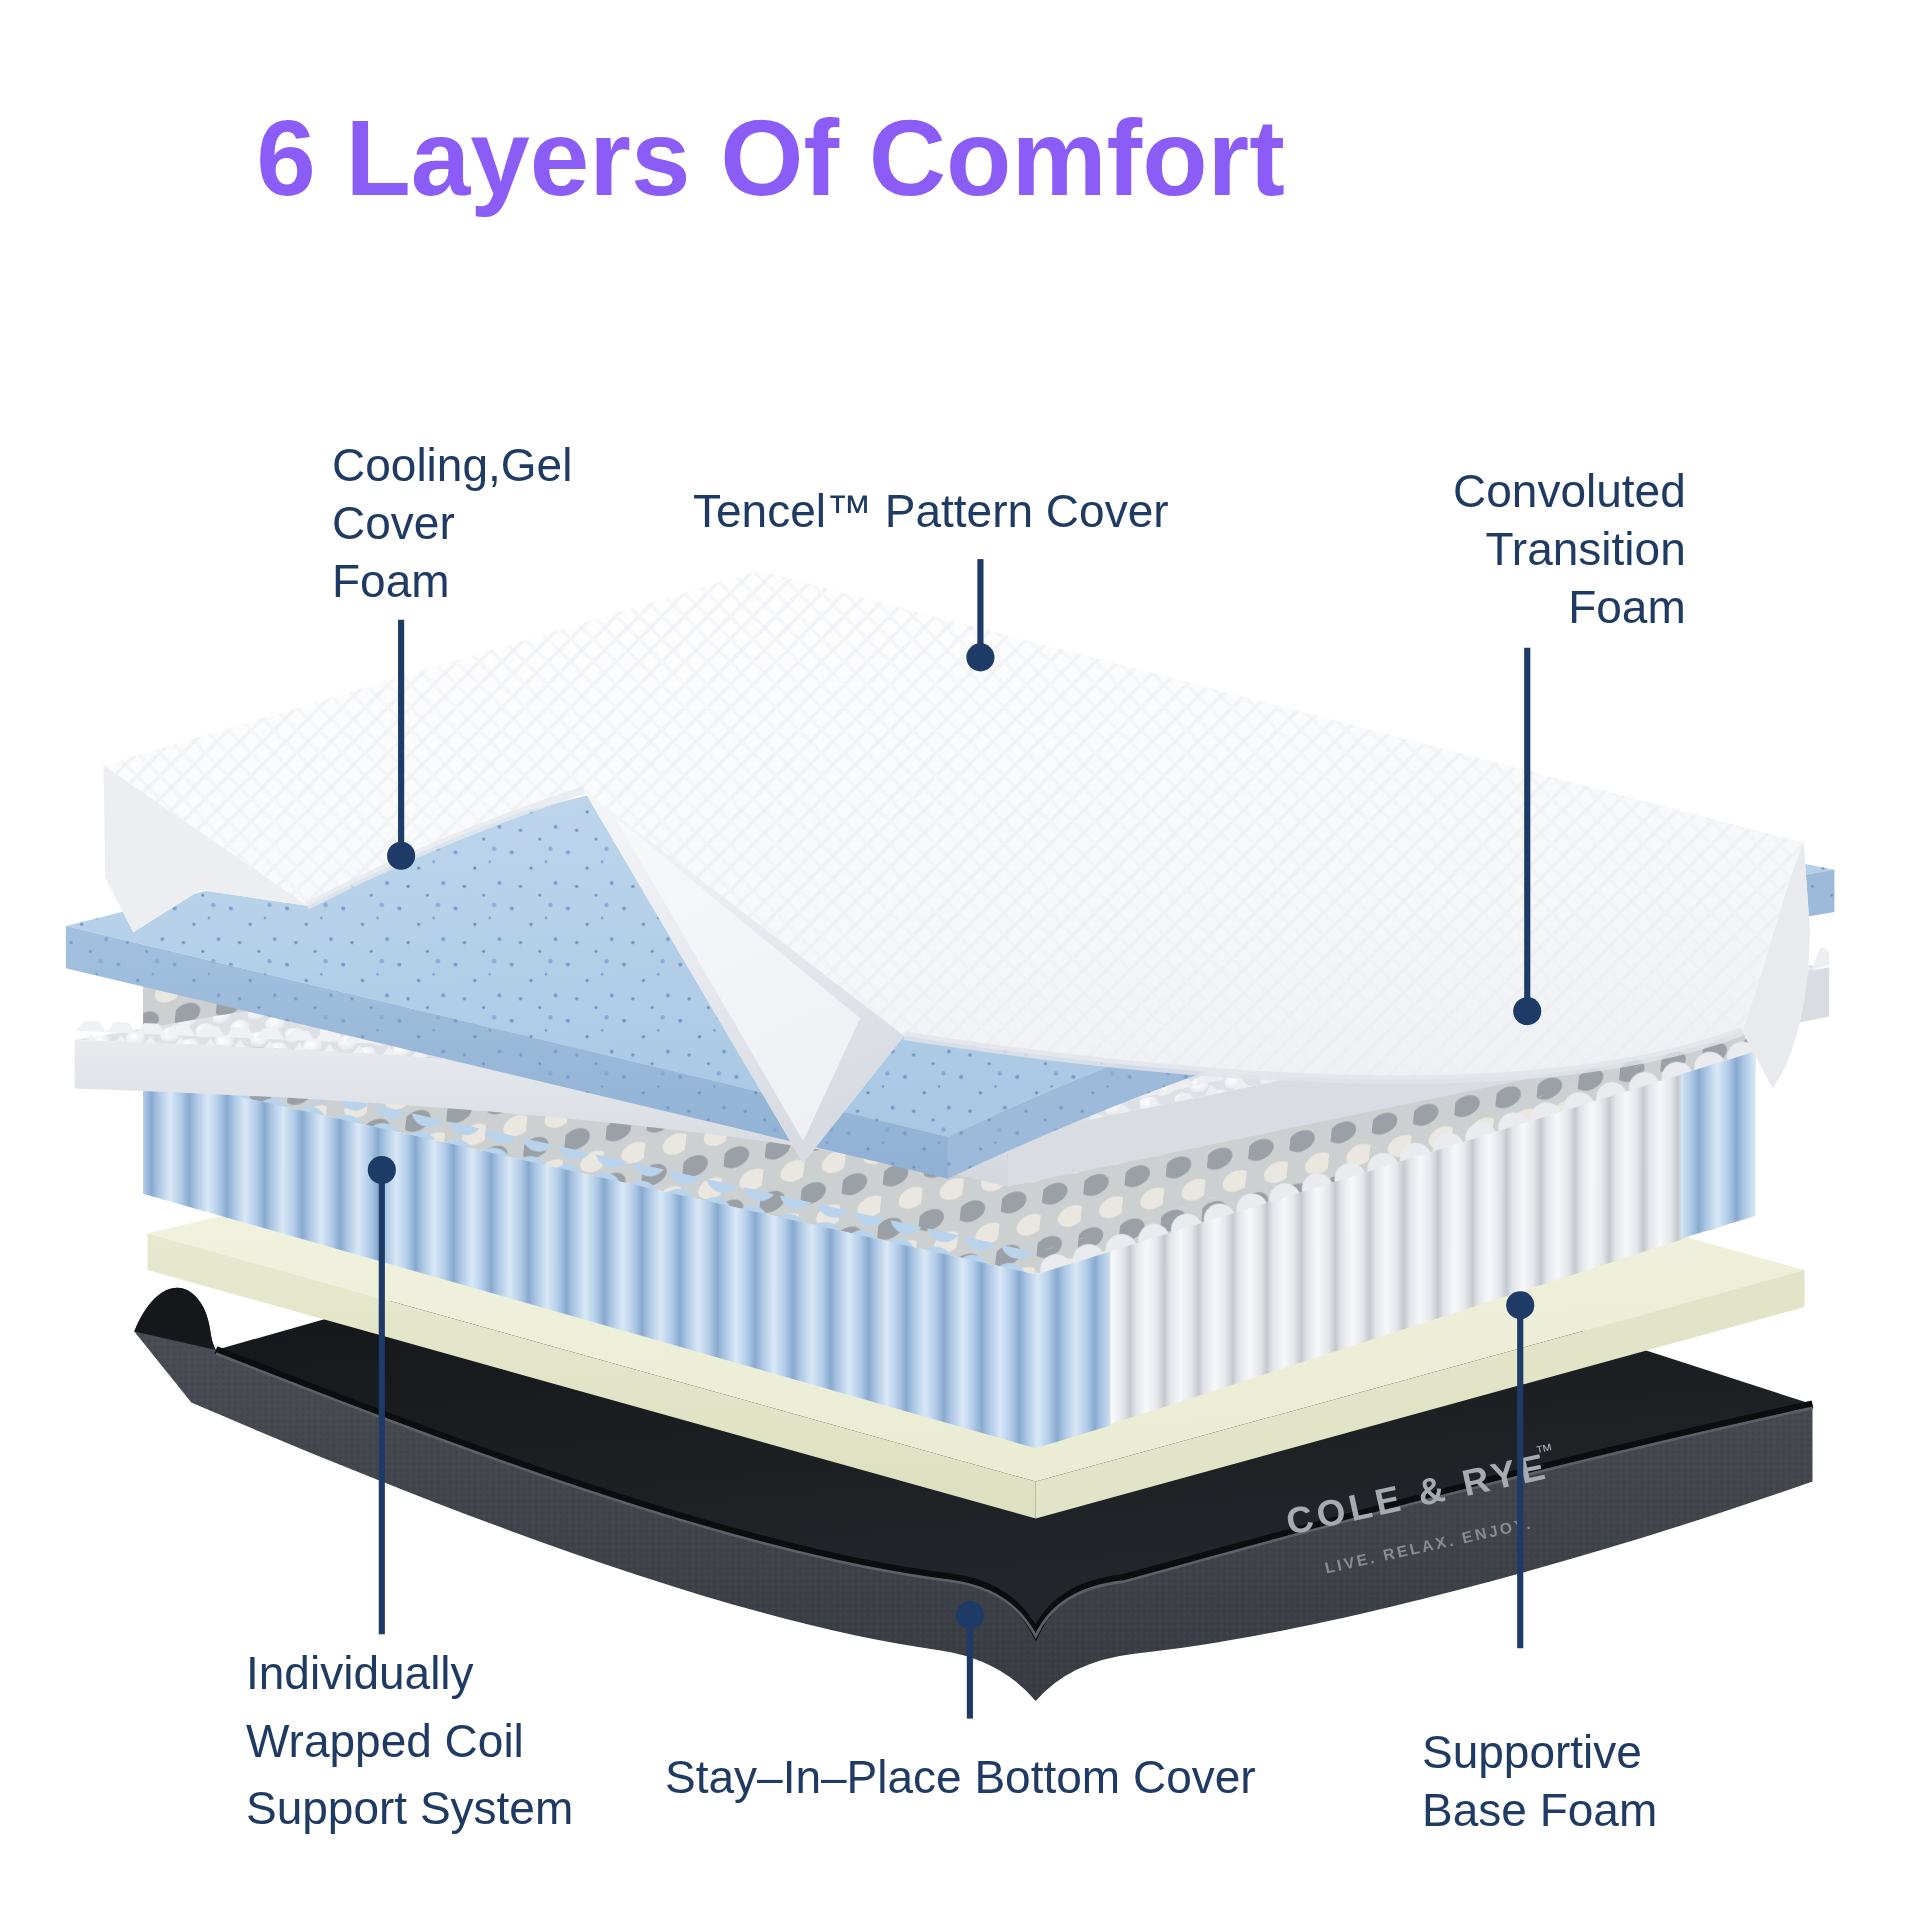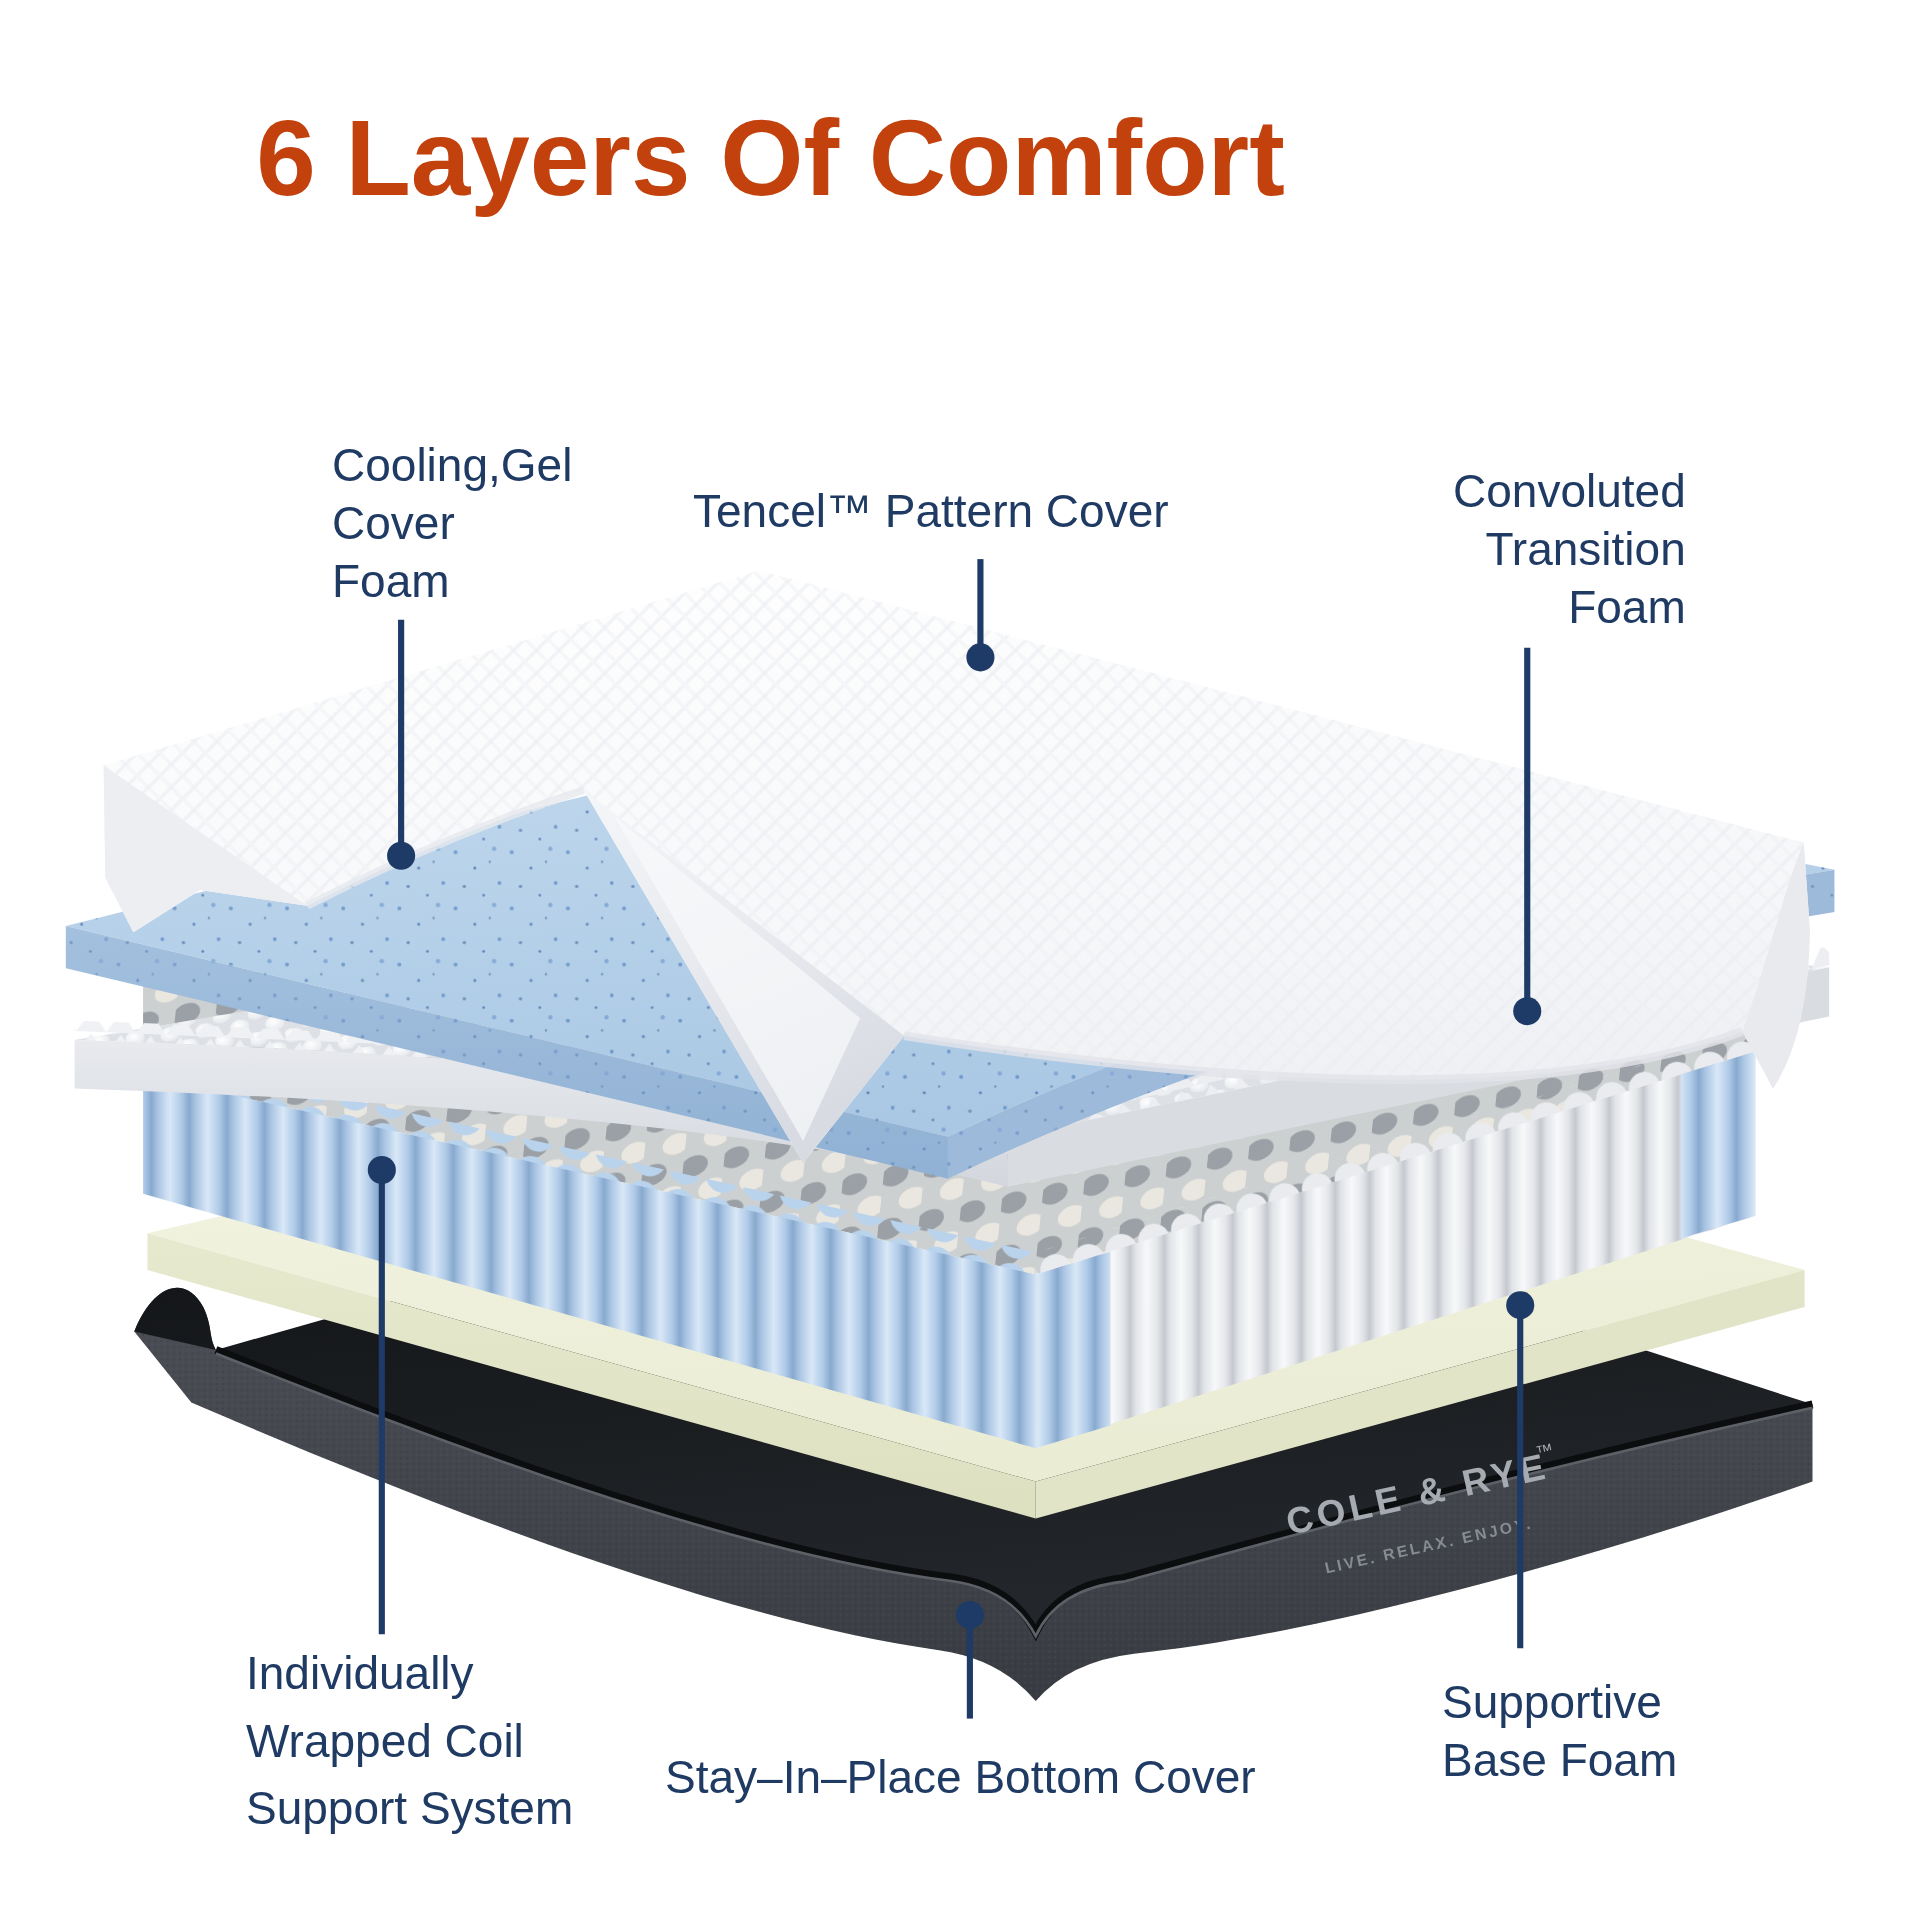--- a/index.html
+++ b/index.html
@@ -1,20 +1,20 @@
 <!DOCTYPE html>
 <html style="font-size:14px"><head>
 <meta charset="utf-8">
 <style>
   html,body{margin:0;padding:0;background:#ffffff;}
   body{width:1931px;height:1931px;position:relative;font-family:"Liberation Sans",sans-serif;overflow:hidden;}
   .canvas{position:absolute;inset:0;background:#ffffff;}
   .page-title{
     position:absolute;left:0;top:102px;width:1541px;text-align:center;
-    font-size:107px;font-weight:700;letter-spacing:0px;color:#c2410c;line-height:1.05;
+    font-size:107px;font-weight:700;letter-spacing:0px;color:#8b5cf6;line-height:1.05;
   }
   .label{
     position:absolute;color:#1f3a63;font-size:46px;line-height:1.26;
     white-space:pre-line;letter-spacing:0px;
   }
   .label.center{text-align:left;}
   .label.wide-lh{line-height:1.47;}
   svg{position:absolute;left:0;top:0;}
 </style>
 </head>
@@ -246,16 +246,16 @@
   <div class="label" style="left:1453px; top:463px;text-align:right;">Convoluted
 Transition
 Foam</div>
 
   <div class="label wide-lh" style="left:246px; top:1640px;">Individually
 Wrapped Coil
 Support System</div>
 
   <div class="label center" style="left:665px; top:1749px; width:650px;">Stay–In–Place Bottom Cover</div>
 
-  <div class="label" style="left:1422px; top:1674px;margin-left:20px;">Supportive
+  <div class="label" style="left:1422px; top:1724px;">Supportive
 Base Foam</div>
 </div>
 
 
 </body></html>

